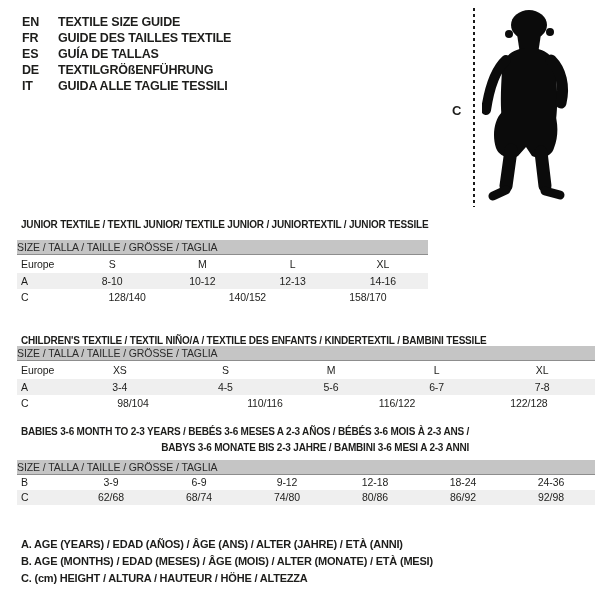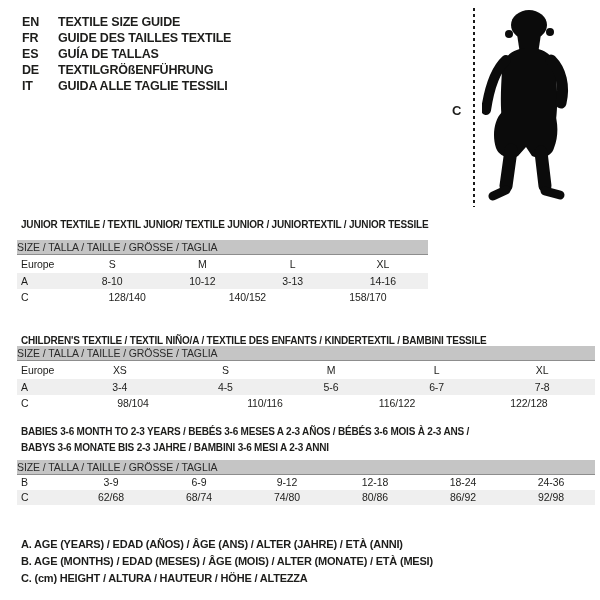--- a/index.html
+++ b/index.html
@@ -16,21 +16,21 @@
   
   .dotline{position:absolute;left:473px;top:8px;width:2px;height:199px;
            background:repeating-linear-gradient(to bottom,#1a1a1a 0 3px,transparent 3px 6px);}
   .clabel{position:absolute;left:452px;top:103px;font-weight:bold;font-size:13px;}
   .baby-svg{position:absolute;left:482px;top:8px;}
 
   
   .ttitle{position:absolute;font-weight:bold;font-size:10px;letter-spacing:-0.2px;line-height:16px;white-space:nowrap;}
   .pos-t0{left:21px;top:217px;}
   .pos-t1{left:21px;top:333px;}
-  .pos-t2{left:21px;top:424px;}
+  .pos-t2{left:21px;top:424px;text-align:right;}
 
   
   .stable{position:absolute;font-size:10.5px;letter-spacing:-0.1px;}
   .pos-table0{left:17px;top:240px;width:411px;}
   .pos-table1{left:17px;top:346px;width:578px;}
   .pos-table2{left:17px;top:460px;width:578px;}
   .size-header{height:15px;line-height:15px;background:var(--bar,#c5c5c5);
                border-bottom:1px solid #8d8d8d;box-sizing:border-box;
                font-size:10.5px;color:#2a2a2a;}
   .trow{display:flex;height:16px;line-height:16px;}
@@ -103,21 +103,21 @@
           <div class="tlabel">Europe</div>
           <div class="tcell">S</div>
           <div class="tcell">M</div>
           <div class="tcell">L</div>
           <div class="tcell">XL</div>
         </div>
         <div class="trow shaded">
           <div class="tlabel">A</div>
           <div class="tcell">8-10</div>
           <div class="tcell">10-12</div>
-          <div class="tcell">3-13</div>
+          <div class="tcell">12-13</div>
           <div class="tcell">14-16</div>
         </div>
         <div class="trow">
           <div class="tlabel">C</div>
           <div class="tcell">128/140</div>
           <div class="tcell">140/152</div>
           <div class="tcell">158/170</div>
         </div>
       </div>
   </div>

